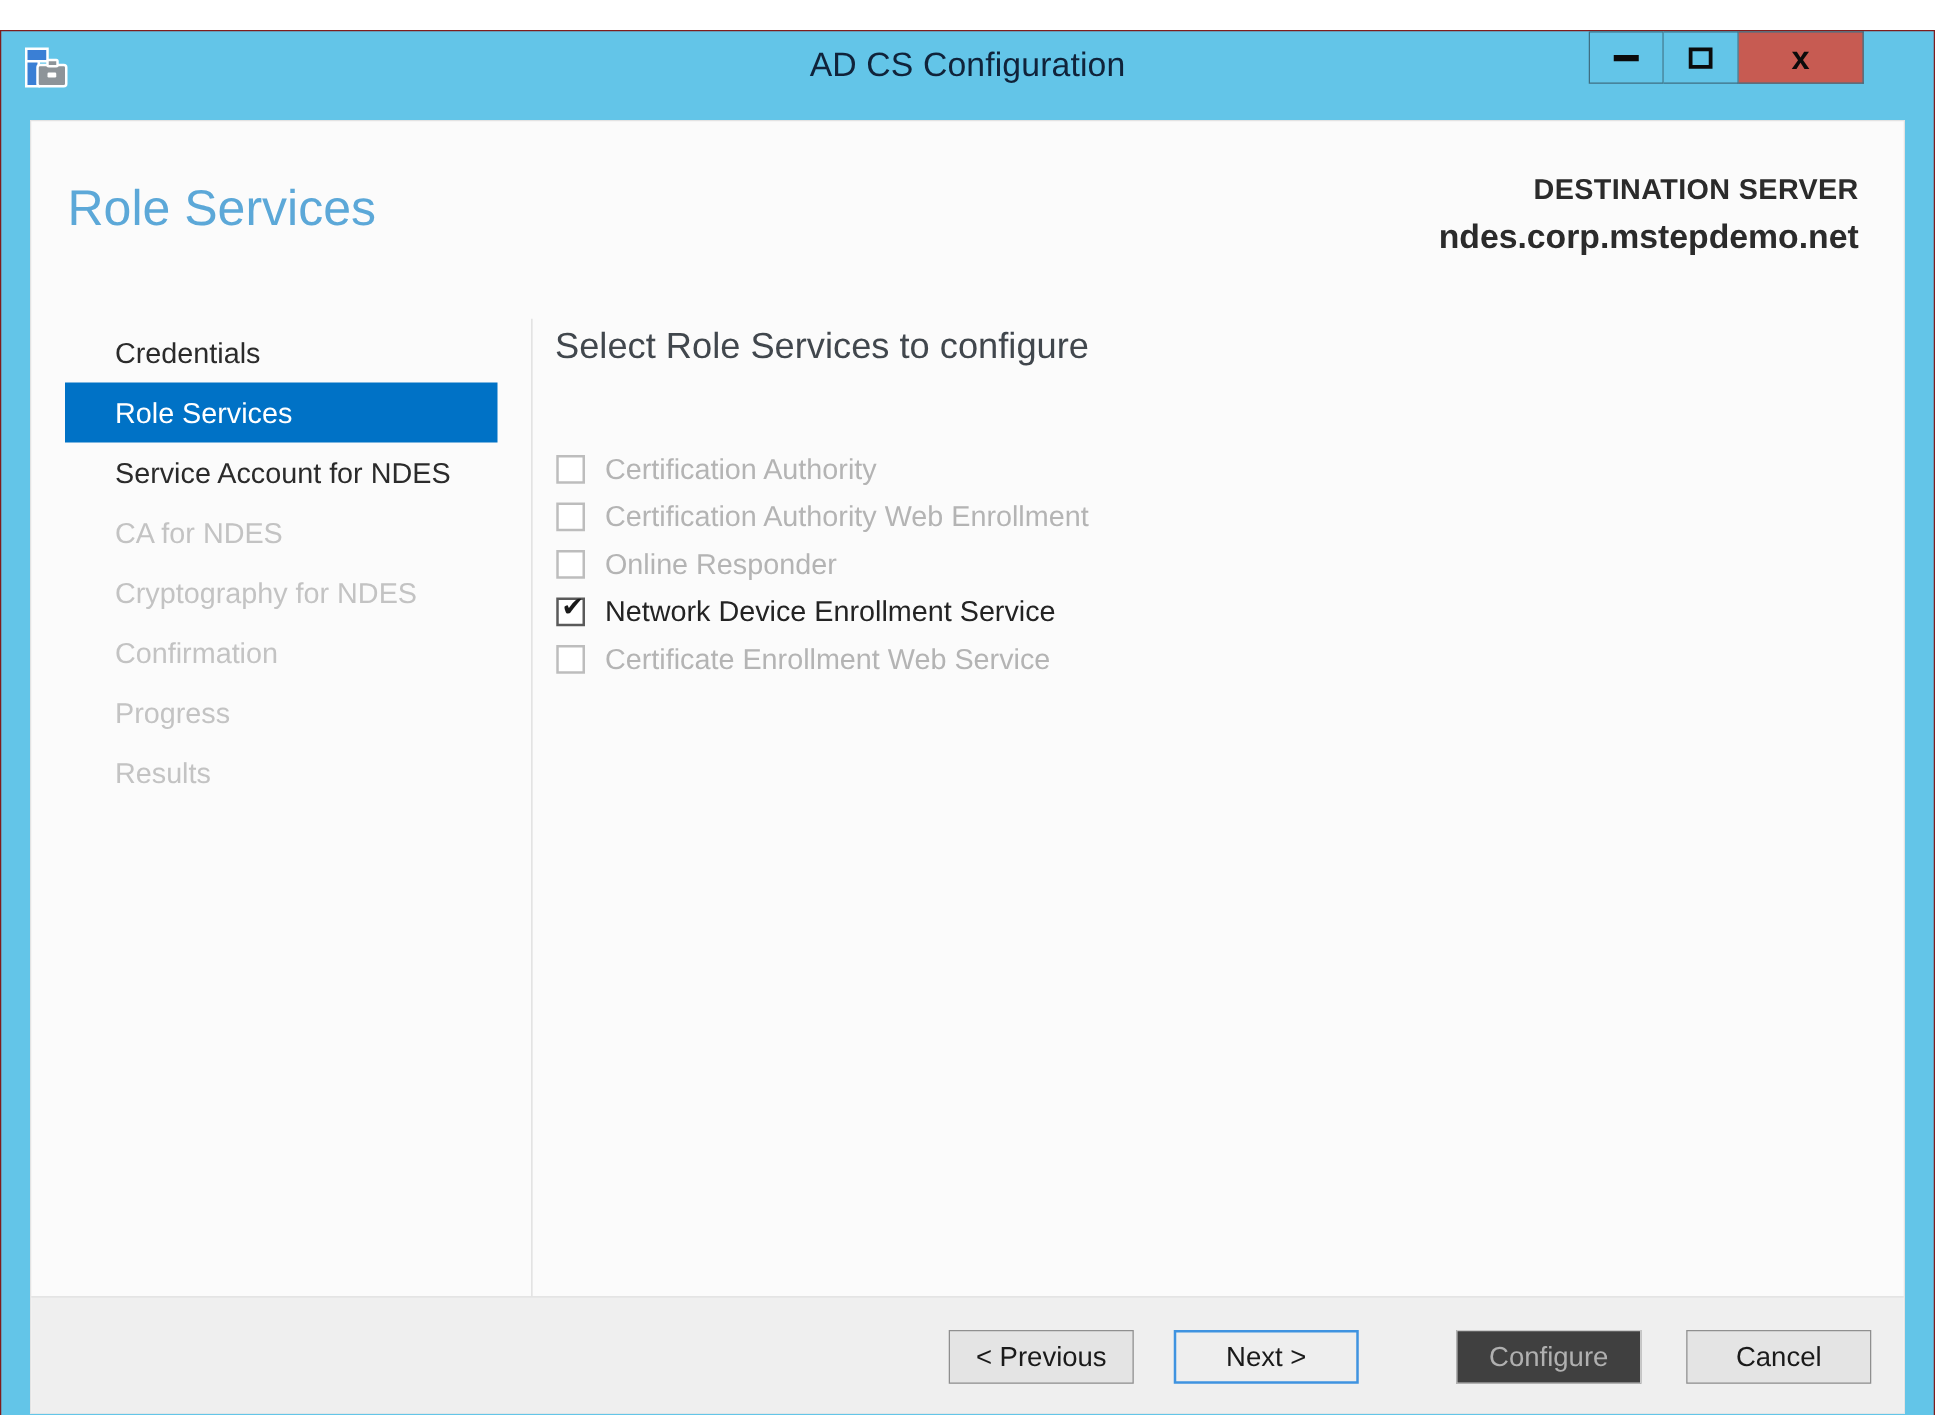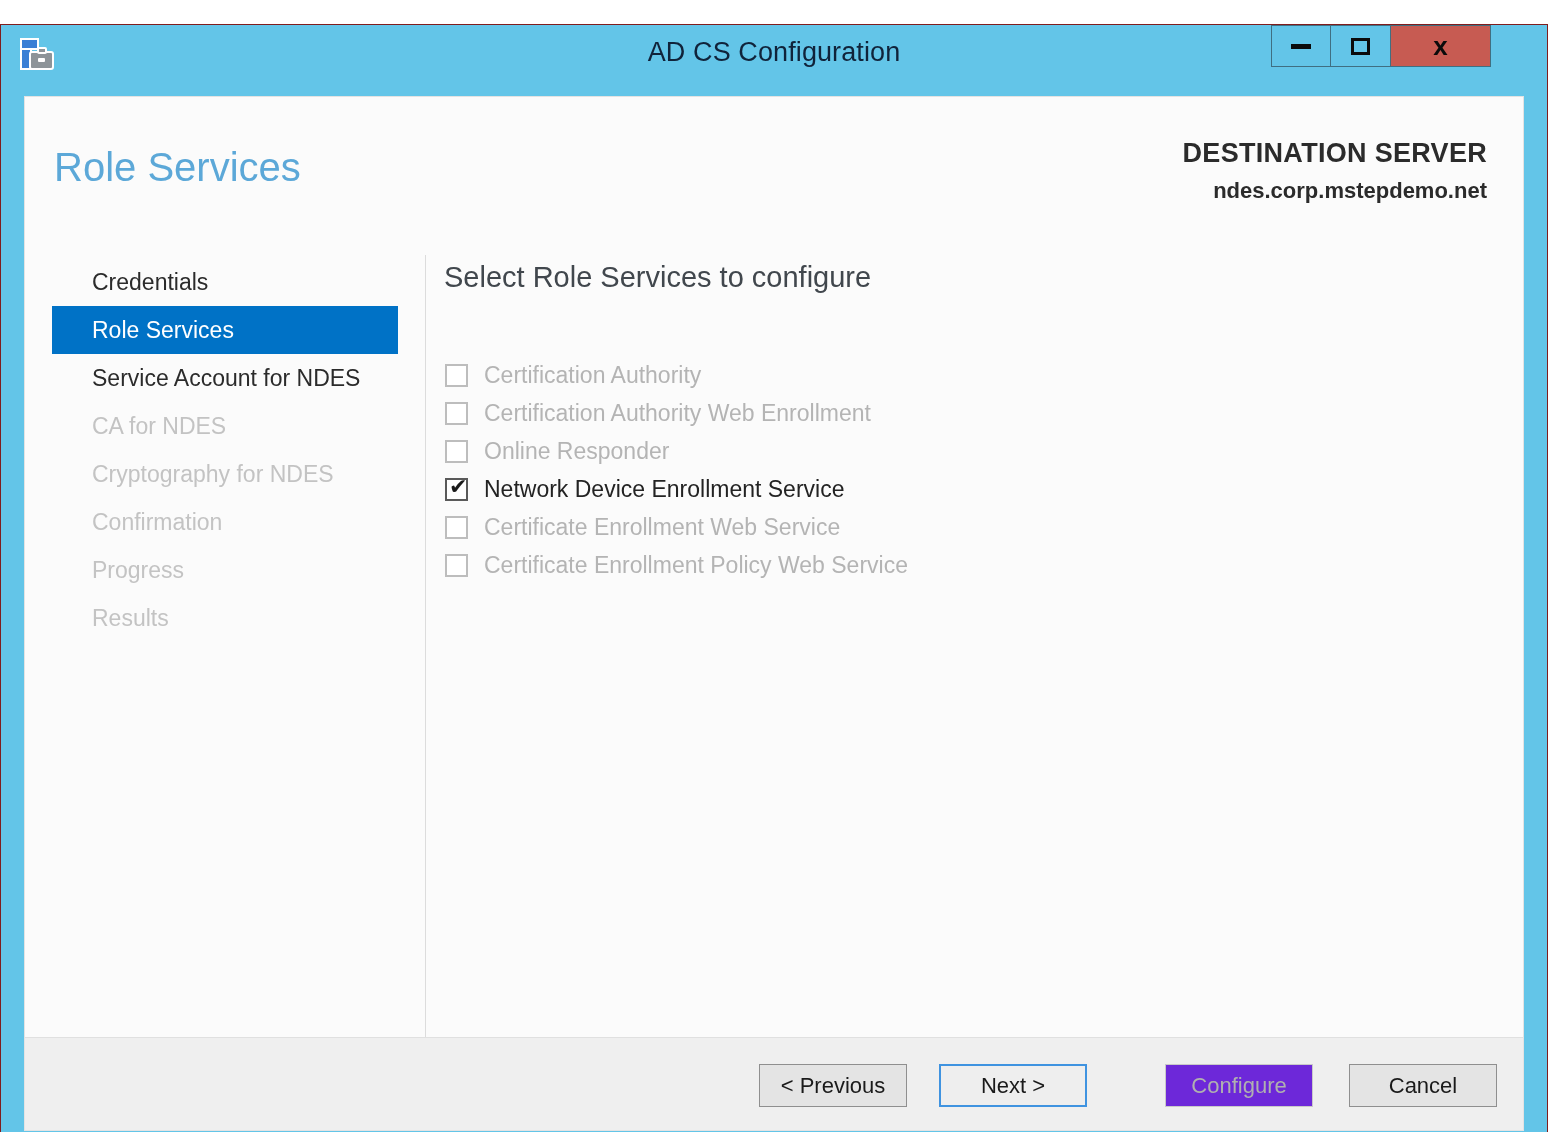--- a/index.html
+++ b/index.html
@@ -114,28 +114,28 @@
     font-weight: normal;
     letter-spacing: 0px;
   }
   .dest-block {
     position: absolute;
     right: 36px;
     top: 41px;
     text-align: right;
   }
   .dest-label {
-    font-size: 27px;
+    font-size: 23px;
     font-weight: bold;
     color: #2b2b2b;
     letter-spacing: 0.3px;
   }
   .dest-server {
     margin-top: 9px;
-    font-size: 22px;
+    font-size: 27px;
     font-weight: bold;
     color: #2b2b2b;
   }
 
   
   .sidebar {
     position: absolute;
     left: 27px;
     top: 161px;
     width: 350px;
@@ -266,21 +266,21 @@
     justify-content: center;
     cursor: default;
   }
   .btn.prev { margin-right: 16px; }
   .btn.next {
     background: #eeeeee;
     border: 2px solid #3f93e0;
     margin-right: 62px;
   }
   .btn.configure {
-    background: #6d28d9;
+    background: #404040;
     border: 1px solid #c9c9c9;
     color: #b0b0b0;
     margin-right: 20px;
   }
   .btn.cancel {
     background: #e4e4e4;
     border: 1px solid #8f8f8f;
   }
 </style>
 </head>
@@ -357,24 +357,20 @@
             <span class="cb-check">✔</span>
           </span>
           <span class="cb-label">Network Device Enrollment Service</span>
         </div>
 
         <div class="cb-row">
           <span class="cb-box"></span>
           <span class="cb-label">Certificate Enrollment Web Service</span>
         </div>
 
-        <div class="cb-row">
-          <span class="cb-box"></span>
-          <span class="cb-label">Certificate Enrollment Policy Web Service</span>
-        </div>
 
       </div>
 
       <a class="more-link">More about AD CS Server Roles</a>
     </div>
 
     <div class="footer">
       <div class="footer-buttons">
         <div class="btn prev">&lt; Previous</div>
         <div class="btn next">Next &gt;</div>

